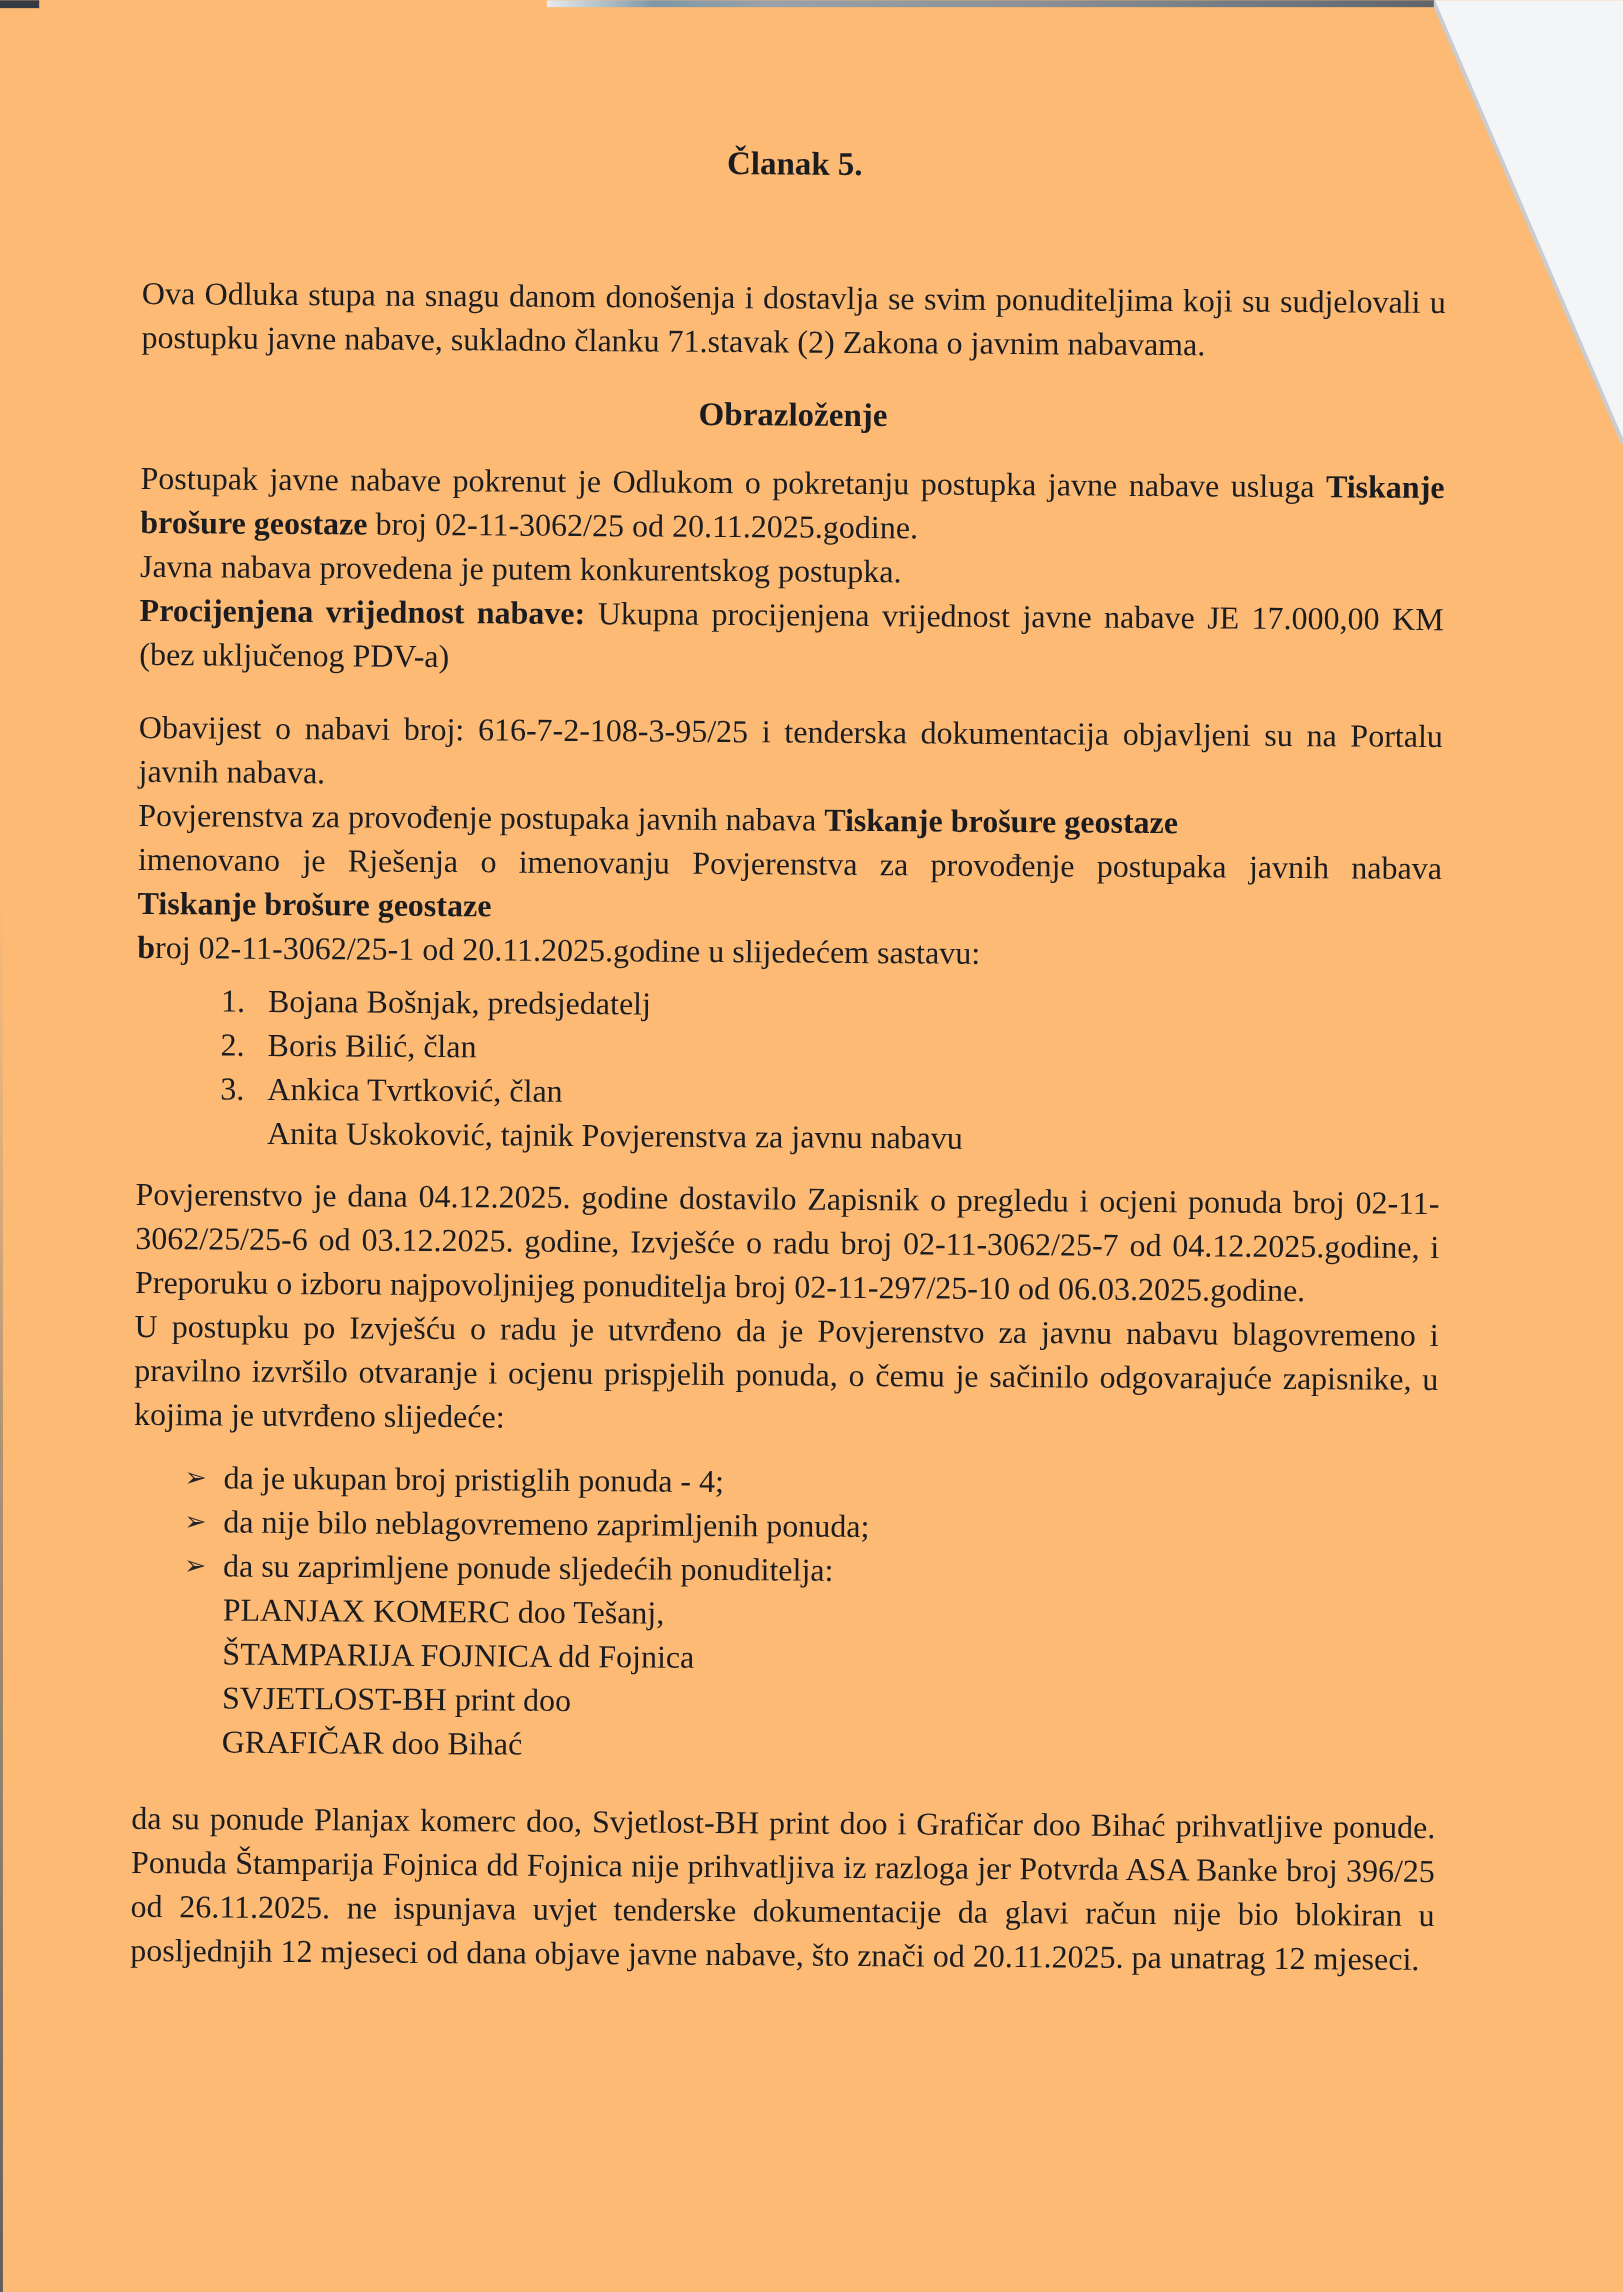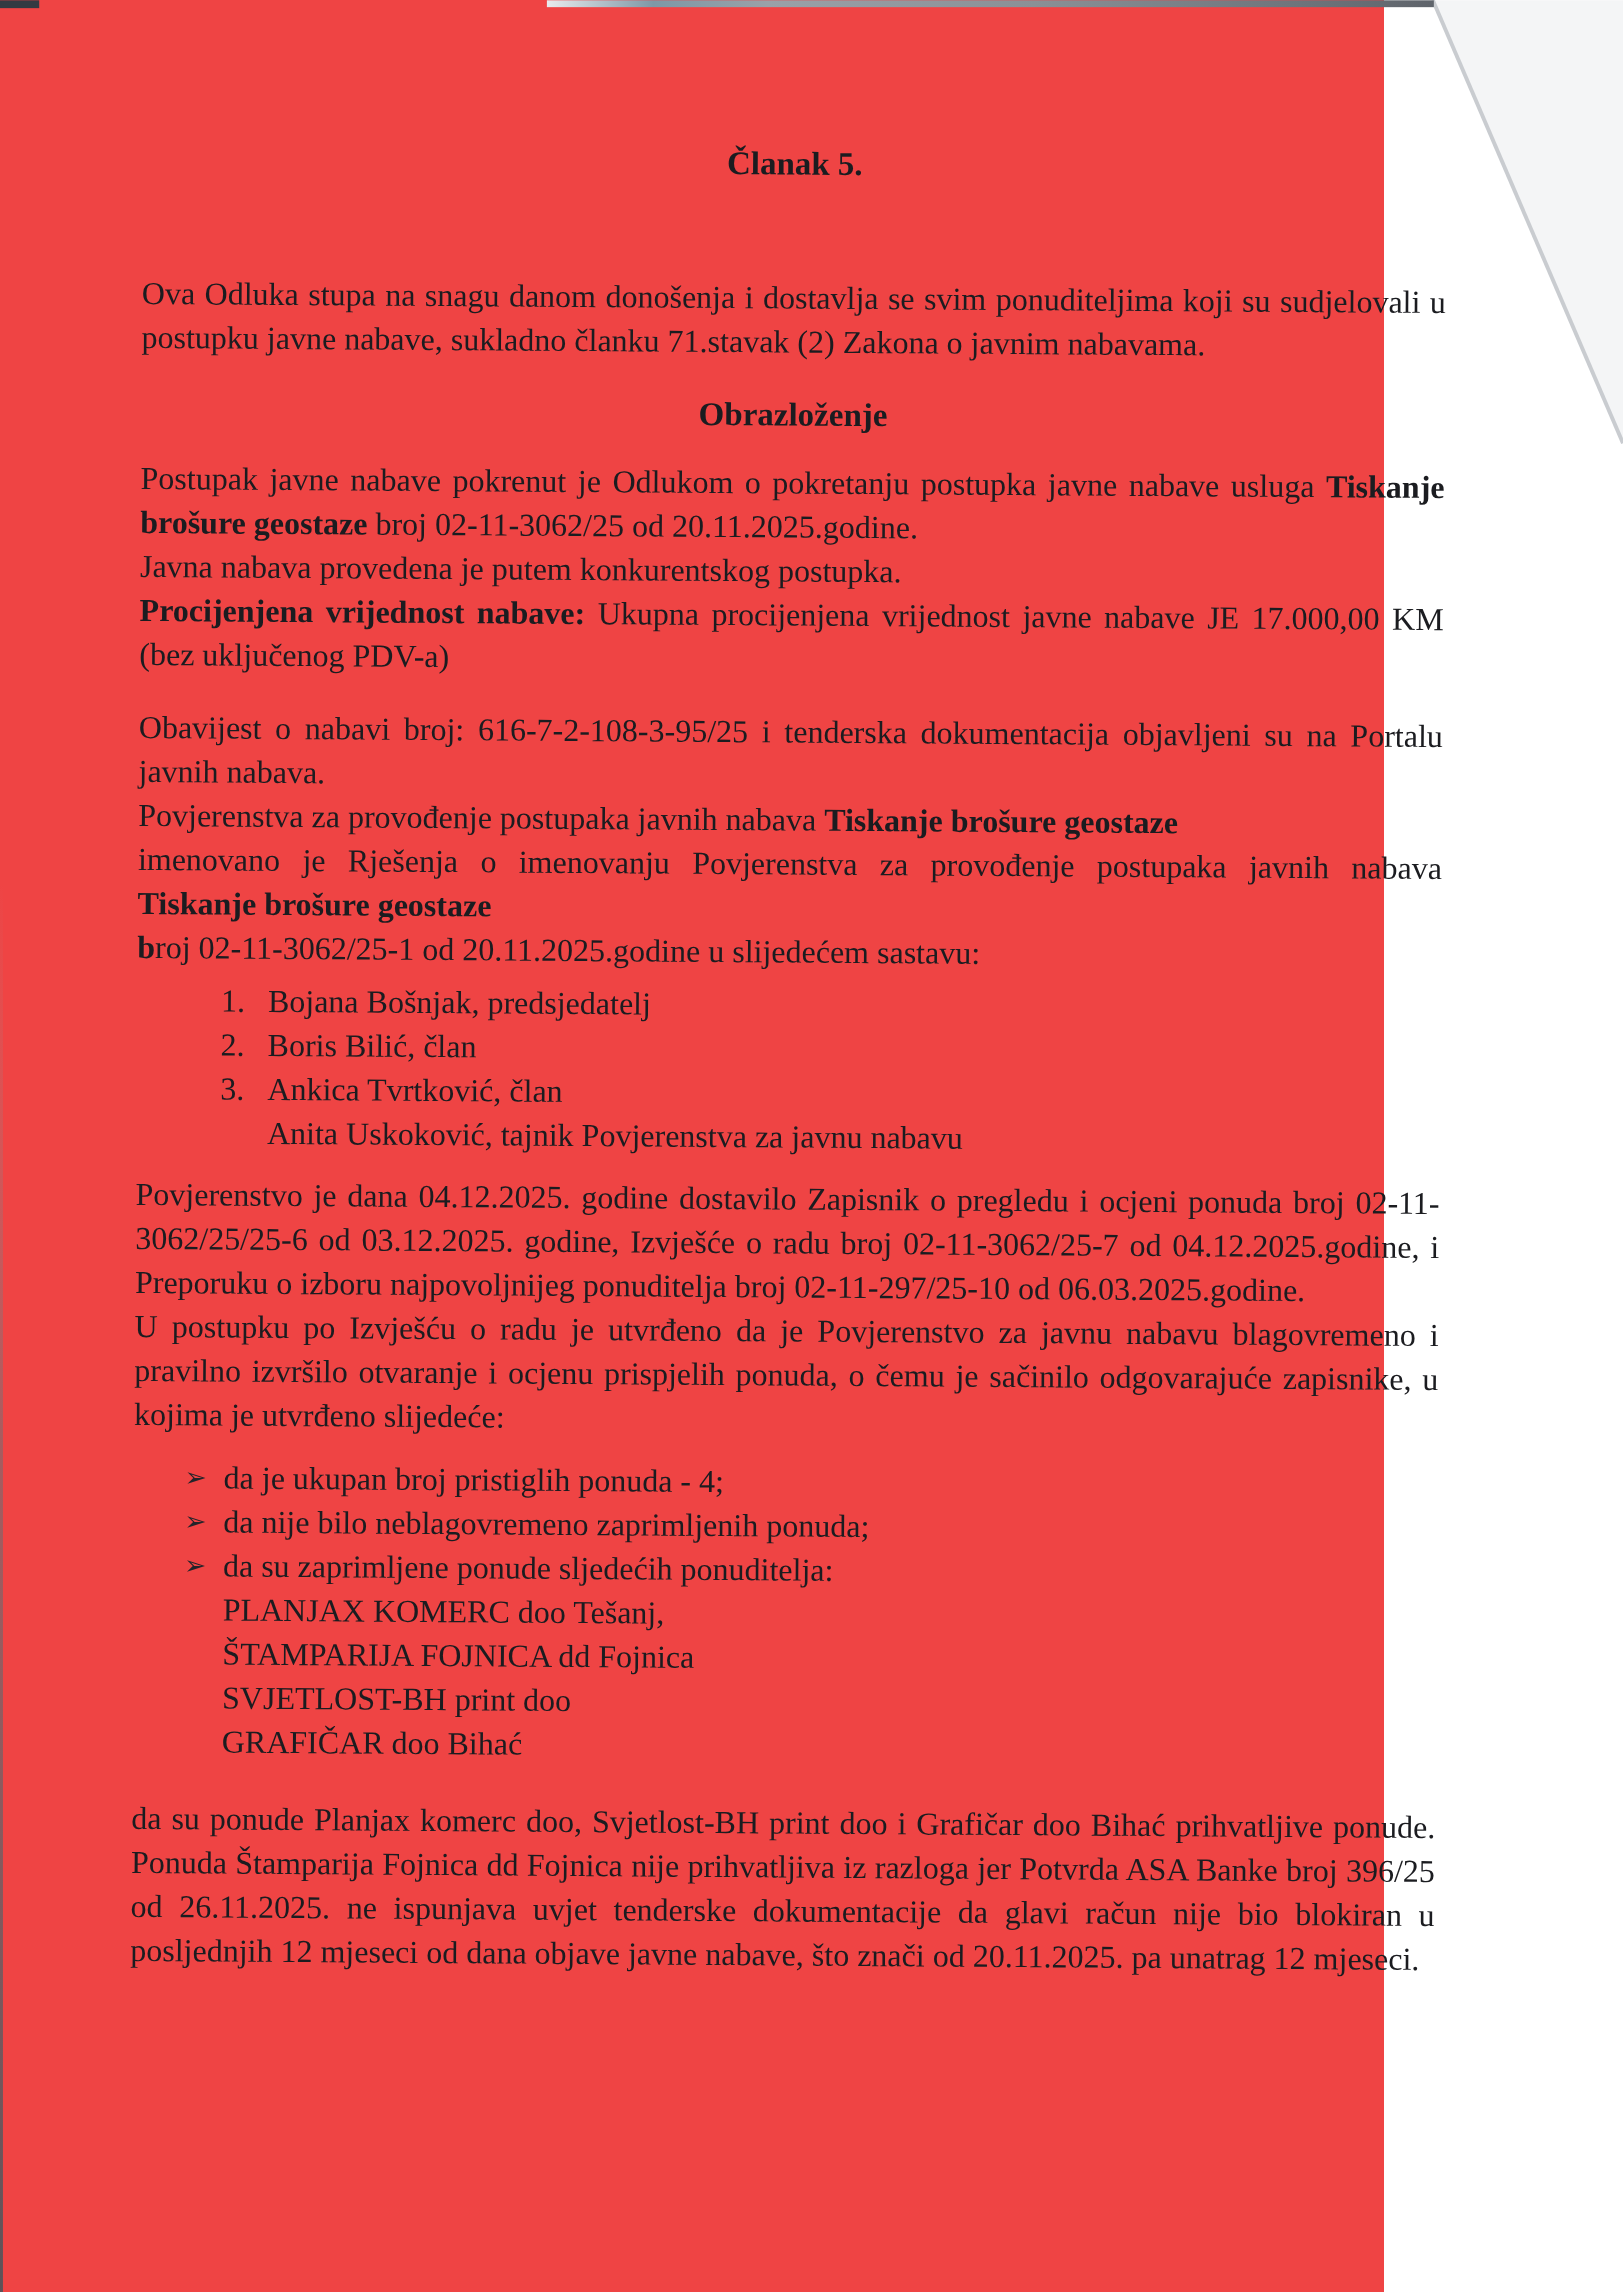--- a/index.html
+++ b/index.html
@@ -3,22 +3,22 @@
 <meta charset="utf-8">
 <style>
   html, body {
     margin: 0; padding: 0;
     width: 1623px; height: 2293px;
     overflow: hidden;
     background: #ffffff;
   }
   .page {
     position: relative;
-    width: 1384px; height: 2293px;
-    background: #ef4444;
+    width: 1623px; height: 2293px;
+    background: #fdba74;
   }
   .artifacts {
     position: absolute; left: 0; top: 0;
     width: 1623px; height: 2293px;
     pointer-events: none;
   }
   .content {
     position: absolute;
     left: 143px; top: 137px;
     width: 1304px;

